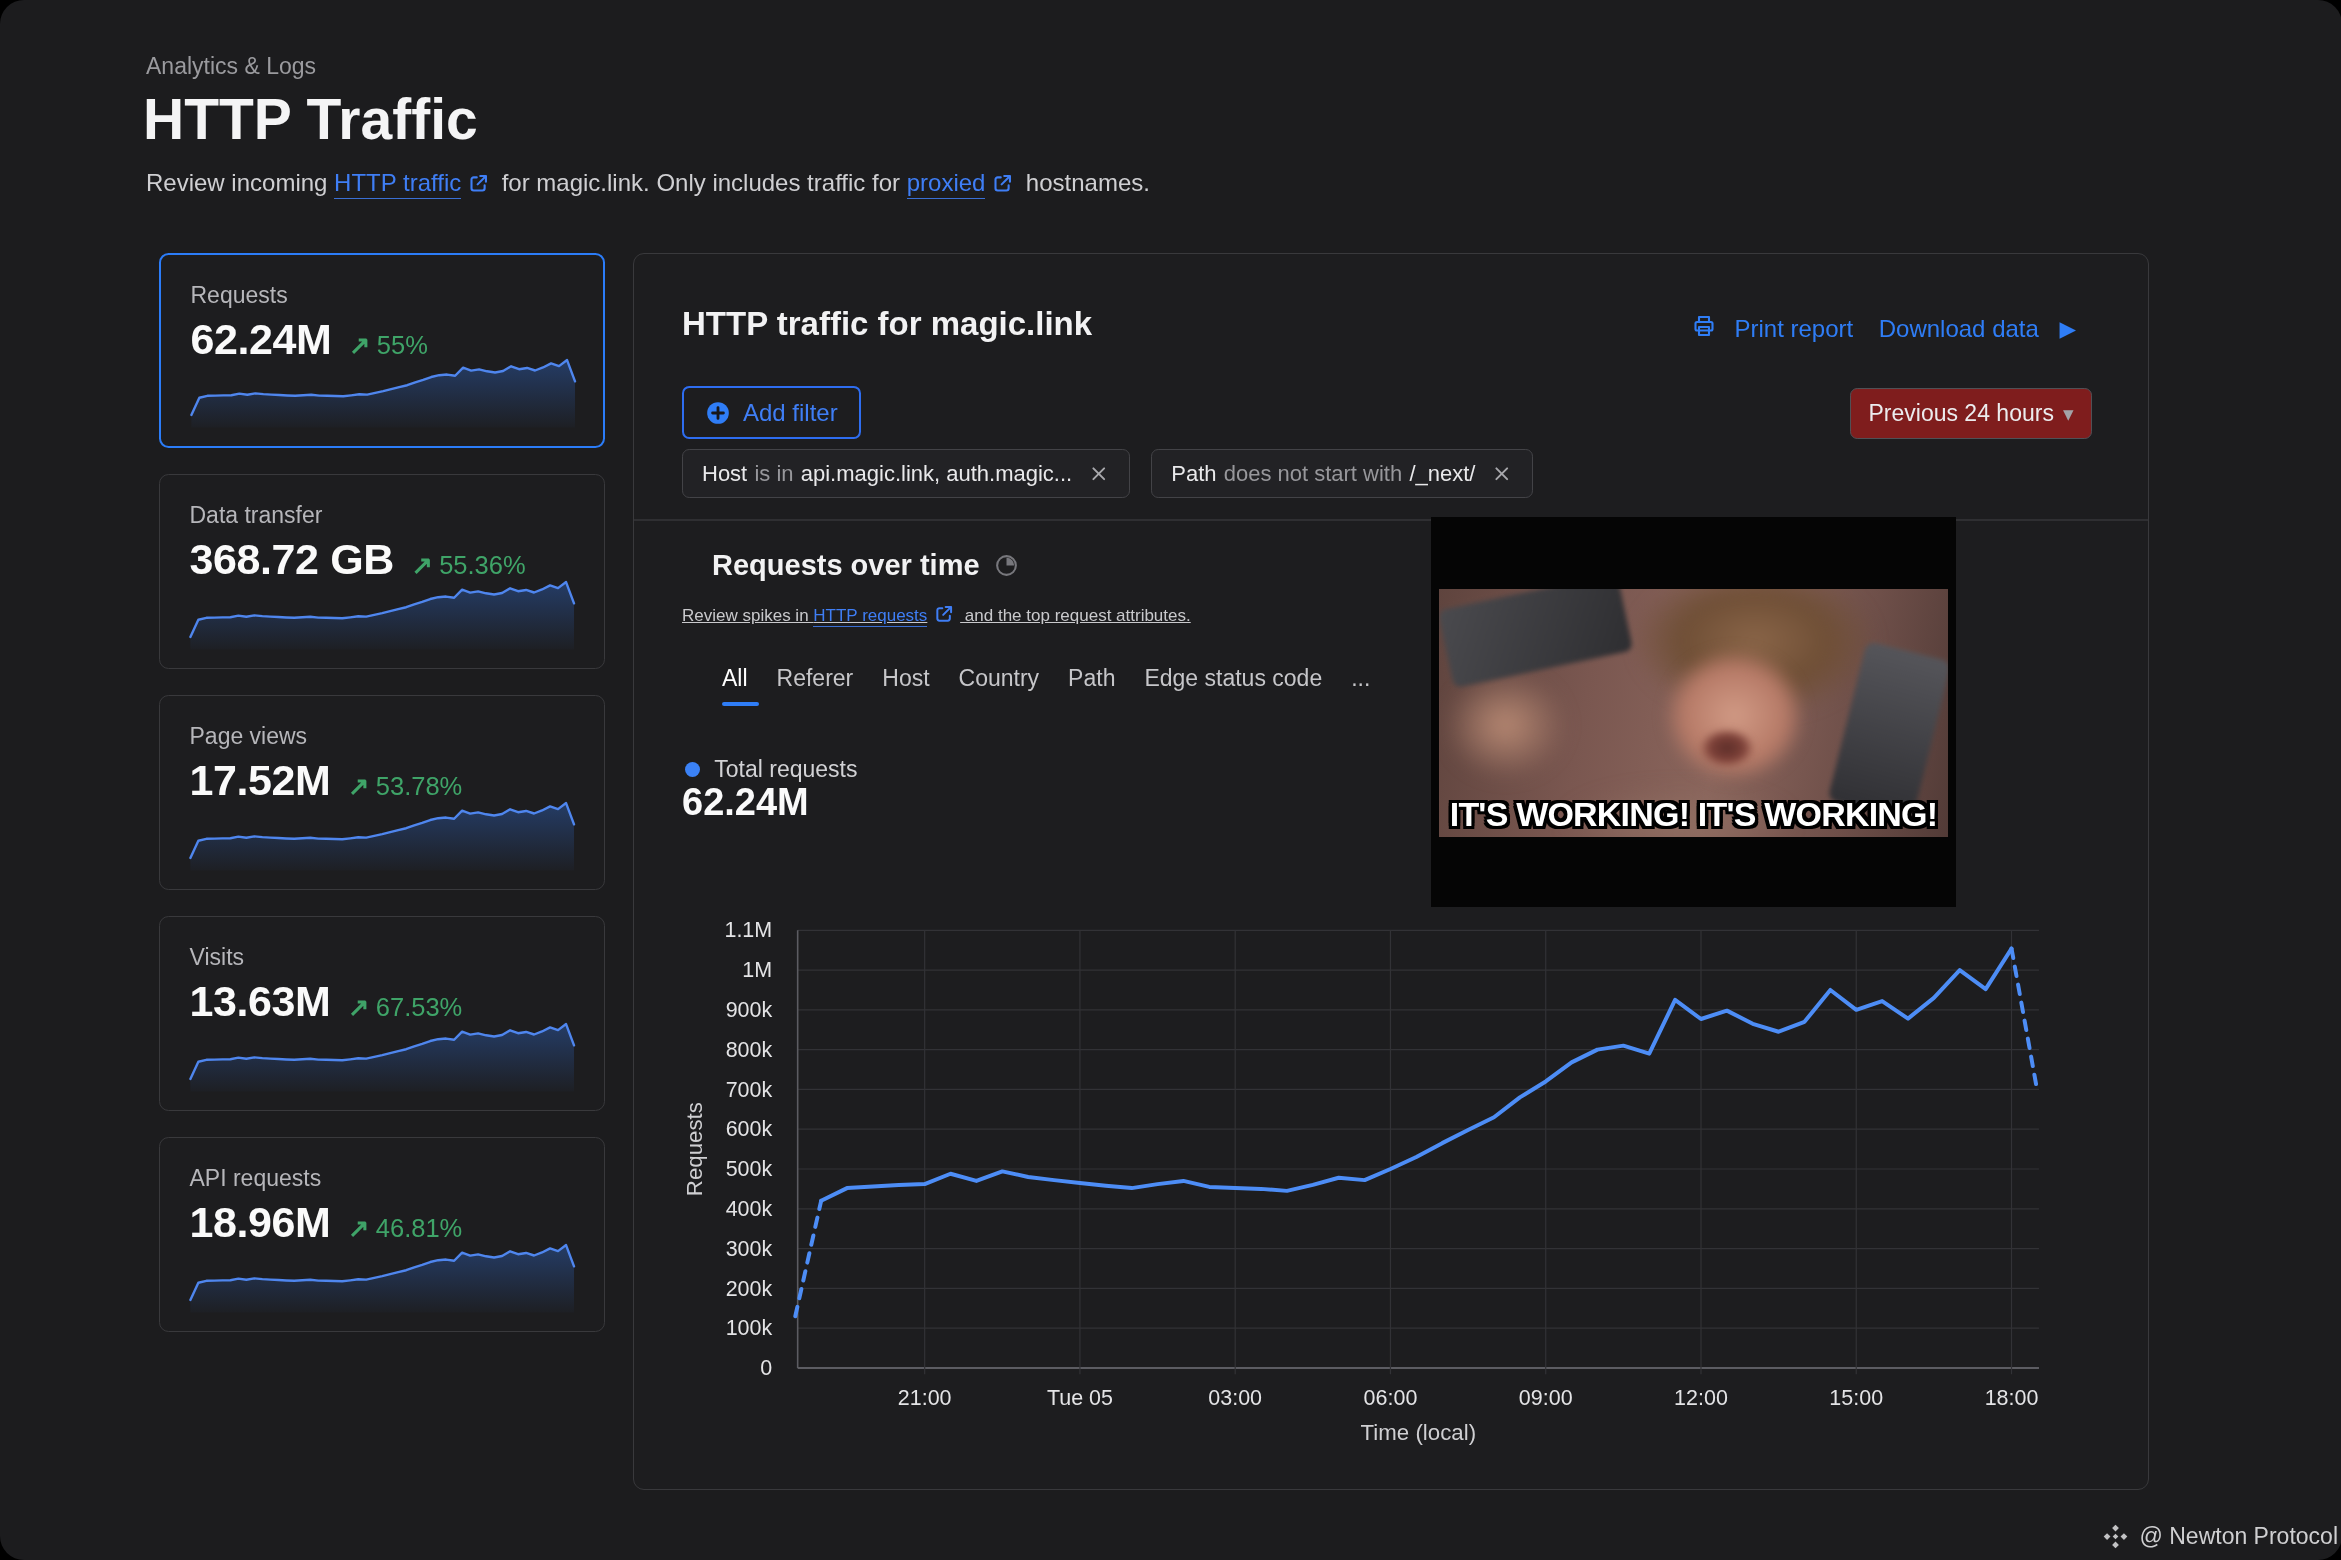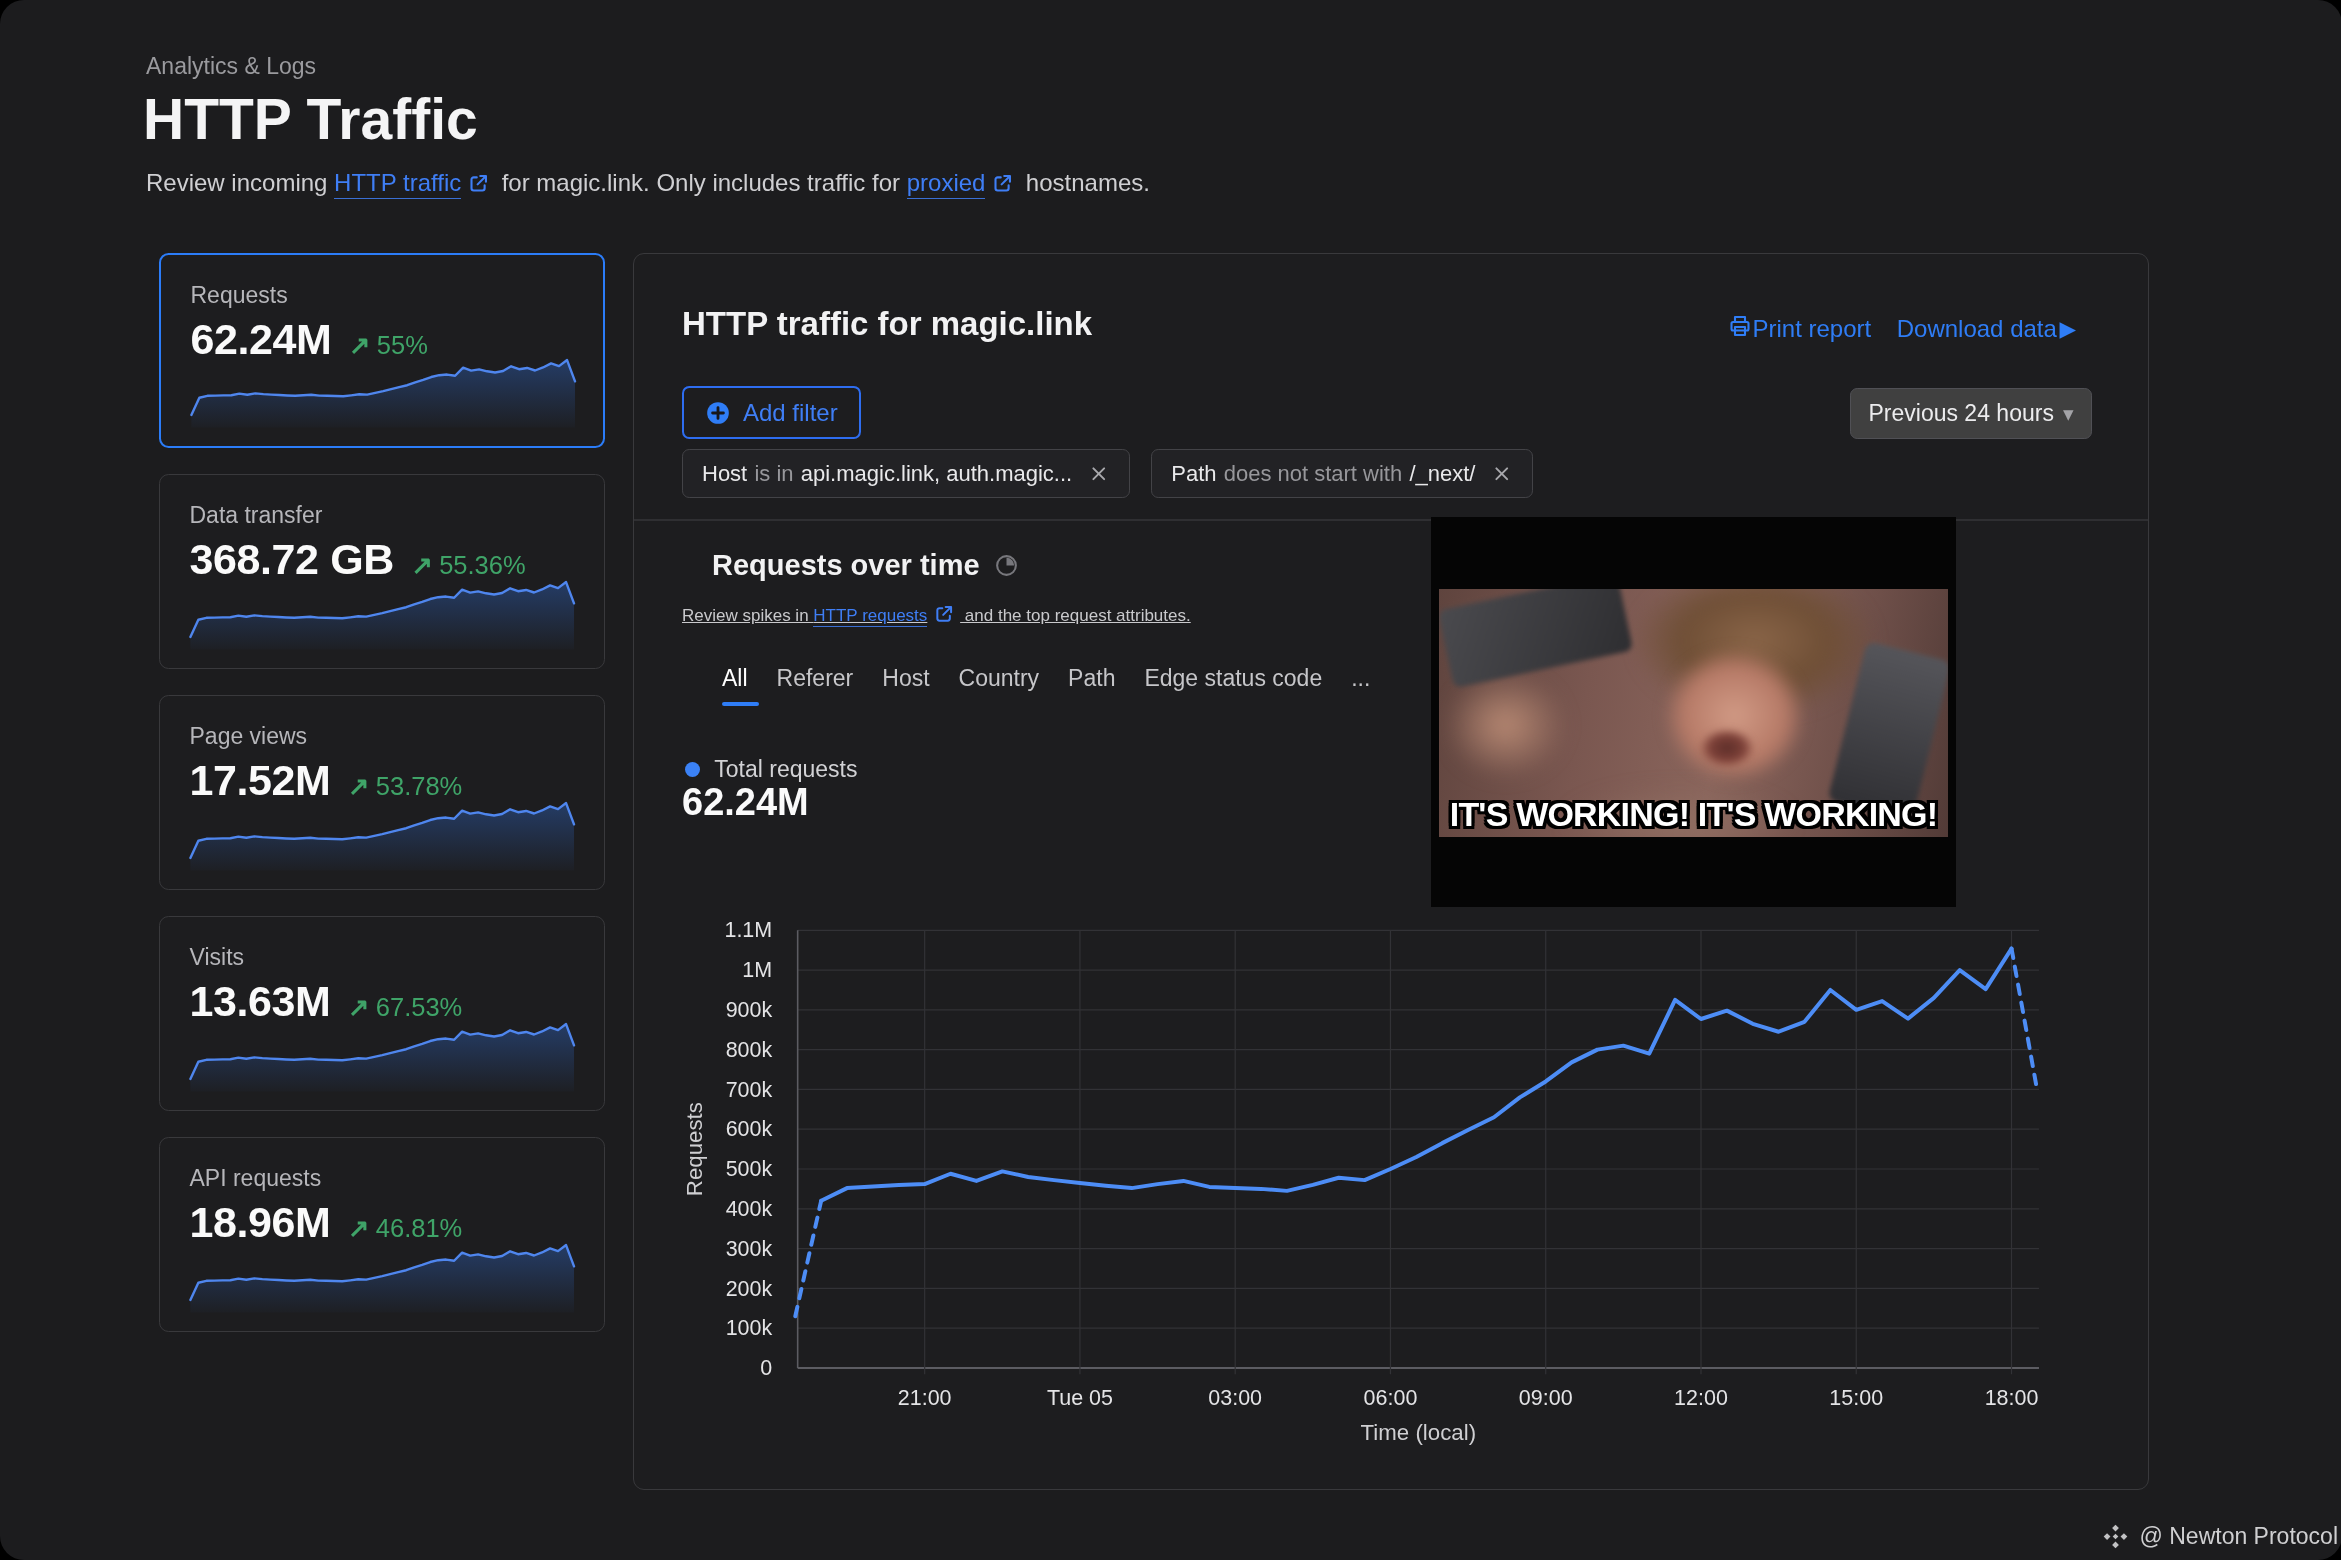--- a/index.html
+++ b/index.html
@@ -25,27 +25,27 @@
   .card-change { font-size:25.5px; color:#3fa468; margin-left:17.5px; }
   .card-change .up-arrow { font-weight:700; margin-right:6.4px; }
   .spark { position:absolute; left:27px; bottom:17.5px; width:392px; height:78px; }
 
   
   .panel { position:absolute; left:633px; top:253px; width:1516px; height:1237px;
            border:1.6px solid #39393c; border-radius:11px; background:#1d1d1f;padding-left:40px; }
   .panel-title { position:absolute; left:48px; top:51px; font-size:33px; font-weight:700; color:#f2f2f3; }
   .panel-actions { position:absolute; right:72px; top:60px; display:flex; align-items:center; gap:25.5px;
                    color:#2f7df6; font-size:24px; }
-  .action { display:flex; align-items:center; gap:1px; cursor:pointer; }
+  .action { display:flex; align-items:center; gap:19px; cursor:pointer; }
   .play-glyph { font-size:21.5px; margin-left:1.6px; }
 
   .add-filter { position:absolute; left:48px; top:132px; height:53px; display:flex; align-items:center; gap:12px;
                 padding:0 21px; border:2.4px solid #2e6df0; border-radius:7.2px; color:#3f7ef5; font-size:24px; cursor:pointer; }
   .time-range { position:absolute; right:56px; top:134px; width:242px; height:51px; display:flex; align-items:center;
-                justify-content:space-between; padding:0 17.5px; background:#404040; border:1.6px solid #505055;
+                justify-content:space-between; padding:0 17.5px; background:#7f1d1d; border:1.6px solid #505055;
                 border-radius:7.2px; color:#ececee; font-size:23px; cursor:pointer; }
   .caret-down { color:#a3a3a7; font-size:21px; }
 
   .chips { position:absolute; left:48px; top:195px; display:flex; gap:21.5px; }
   .chip { display:flex; align-items:center; height:49px; padding:0 19px; background:#222225;
           border:1.6px solid #434347; border-radius:7.2px; font-size:22px; color:#e9e9eb; }
   .chip .op { color:#97979b; margin:0 7.2px; }
   .chip .close { margin-left:16px; cursor:pointer; display:flex; align-items:center; }
 
   .panel-divider { position:absolute; left:0; right:0; top:265px; height:1.6px; background:#2f2f32; }

